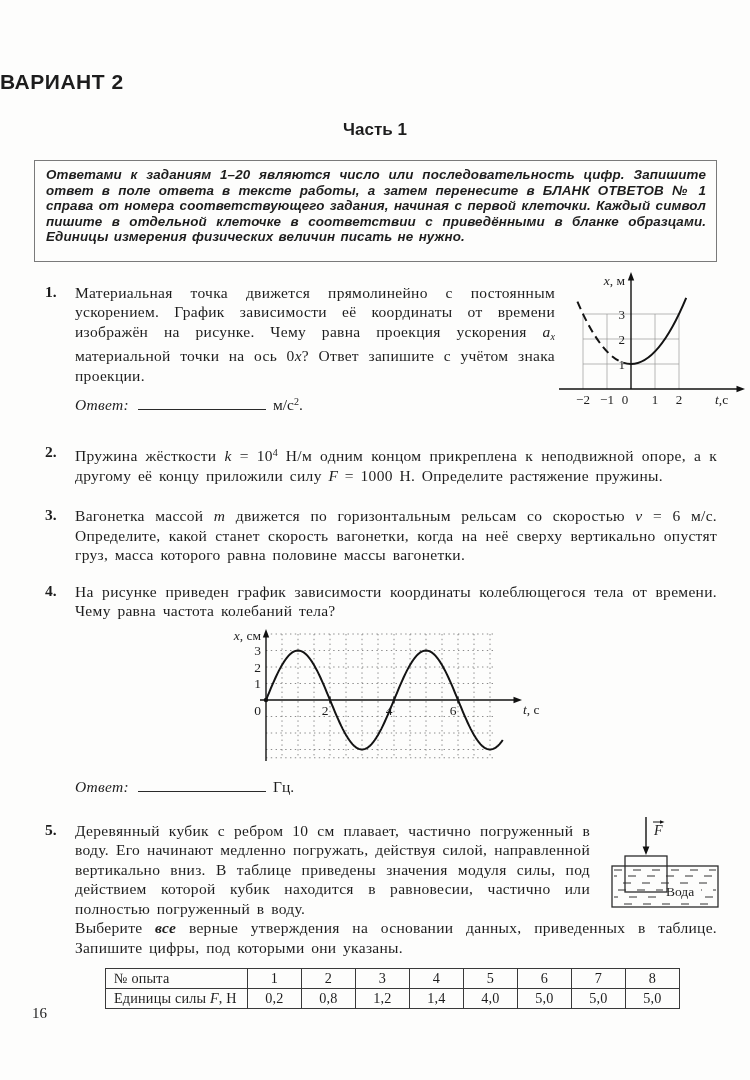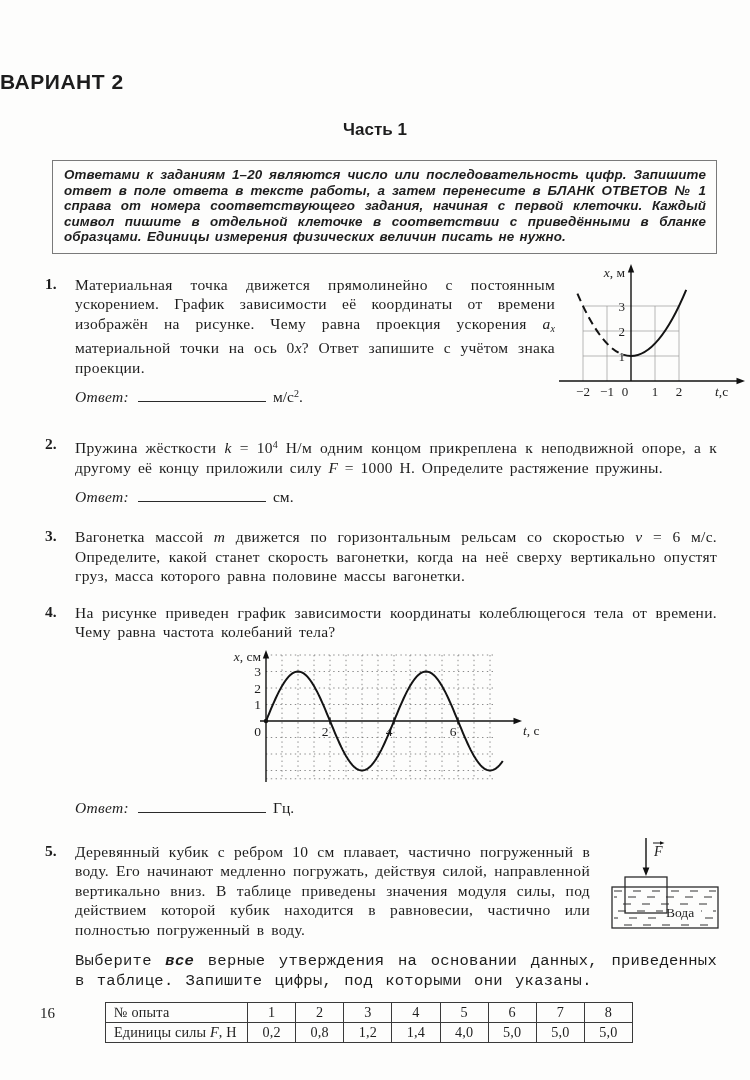--- a/index.html
+++ b/index.html
@@ -2,44 +2,44 @@
 <html lang="ru"><head>
 <meta charset="utf-8">
 <style>
   html,body{margin:0;padding:0;}
   .page{position:relative;width:750px;height:1080px;background:#fdfdfc;overflow:hidden;
         font-family:"Liberation Serif",serif;color:#1d1d1d;}
   .variant-title{padding-top:70px;text-align:left;font-family:"Liberation Sans",sans-serif;
         font-weight:bold;font-size:21px;letter-spacing:.5px;}
   .part-title{margin-top:26px;text-align:center;font-family:Liberation Sans, sans-serif;
         font-weight:bold;font-size:17px;}
-  .instruction-box{margin:20px 33px 0 52px;border:1px solid #7a7a7a;padding:6px 10px 8px 11px;
+  .instruction-box{margin:20px 33px 0 34px;border:1px solid #7a7a7a;padding:6px 10px 16px 11px;
         font-family:"Liberation Sans",sans-serif;font-style:italic;font-weight:bold;
         font-size:13.4px;line-height:15.6px;text-align:justify;letter-spacing:.1px;word-spacing:1.5px;}
   .problems{margin:0 33px 0 45px;}
   .problem{position:relative;padding-left:30px;}
   .p1{margin-top:21px;} .p2{margin-top:29px;} .p3{margin-top:21px;} .p4{margin-top:17px;} .p5{margin-top:25px;}
   .pnum{position:absolute;left:0;top:0;font-weight:bold;font-size:15.5px;}
   .ptext{text-align:justify;font-size:15.5px;line-height:19.5px;letter-spacing:.3px;word-spacing:2.5px;}
   .w480{width:480px;} .w515{width:515px;}
   .it{font-style:italic;} .bd{font-weight:bold;}
   .sup{font-size:10px;vertical-align:5px;letter-spacing:0;}
   .sub{font-size:10px;vertical-align:-3px;letter-spacing:0;}
   .answer-line{margin-top:10px;font-size:15.5px;}
   .ans-label{font-style:italic;letter-spacing:.3px;}
   .ans-blank{display:inline-block;width:128px;height:14px;border-bottom:1.3px solid #2a2a2a;margin:0 7px 0 9px;}
   .fig1{position:absolute;left:510px;top:-13px;}
   .fig4{display:block;margin:6px 0 0 155px;}
   .fig5{position:absolute;left:561px;top:-6px;}
-  .choose-para{margin-top:13px;font-family:Liberation Mono, monospace;}
-  table.force{border-collapse:collapse;margin:11px 0 0 30px;table-layout:fixed;width:528px;padding-left:33px;}
+  .choose-para{}
+  table.force{border-collapse:collapse;margin:11px 0 0 30px;table-layout:fixed;width:575px;padding-left:33px;}
   table.force td{border:1px solid #3a3a3a;font-size:14.2px;height:17px;padding:1px 4px;
         text-align:center;letter-spacing:.2px;}
   table.force td.rowlabel{text-align:left;padding-left:8px;width:129px;}
-  .page-number{position:absolute;left:40px;top:1005px;font-size:15px;}
+  .page-number{position:absolute;left:32px;top:1005px;font-size:15px;}
   svg text{font-family:"Liberation Serif",serif;}
 </style>
 </head>
 <body>
 
 <div class="page">
 
   <div class="variant-title">ВАРИАНТ 2</div>
   <div class="part-title">Часть 1</div>
 
@@ -76,23 +76,20 @@
           <path d="M76,94 Q49,94 22,30.7" fill="none" stroke="#141414" stroke-width="2" stroke-dasharray="8 5"></path>
         </svg>
       <div class="answer-line">
         <span class="ans-label">Ответ:</span><span class="ans-blank"></span><span><span>м/с</span><span class="sup">2</span><span>.</span></span>
       </div>
     </div>
 
     <div class="problem p2">
       <span class="pnum">2.</span>
       <div class="ptext"><span>Пружина жёсткости </span><span class="it">k</span><span> = 10</span><span class="sup">4</span><span> Н/м одним концом прикреплена к неподвижной опоре, а к другому её концу приложили силу </span><span class="it">F</span><span> = 1000 Н. Определите растяжение пружины.</span></div>
-      <div class="answer-line">
-        <span class="ans-label">Ответ:</span><span class="ans-blank"></span><span><span>см.</span></span>
-      </div>
     </div>
 
     <div class="problem p3">
       <span class="pnum">3.</span>
       <div class="ptext"><span>Вагонетка массой </span><span class="it">m</span><span> движется по горизонтальным рельсам со скоростью </span><span class="it">v</span><span> = 6 м/с. Определите, какой станет скорость вагонетки, когда на неё сверху вертикально опустят груз, масса которого равна половине массы вагонетки.</span></div>
     </div>
 
     <div class="problem p4">
       <span class="pnum">4.</span>
       <div class="ptext"><span>На рисунке приведен график зависимости координаты колеблющегося тела от времени. Чему равна частота колебаний тела?</span></div>

